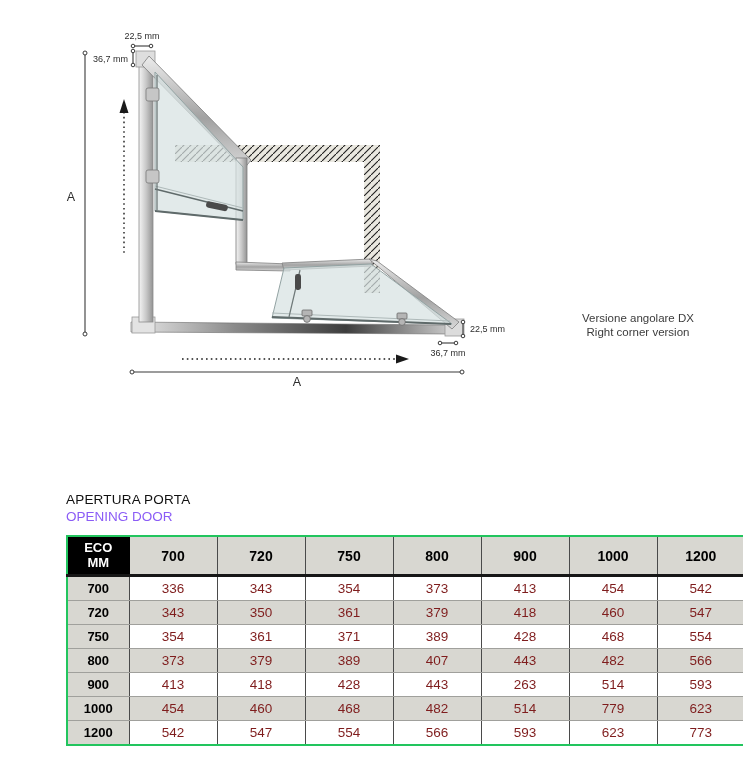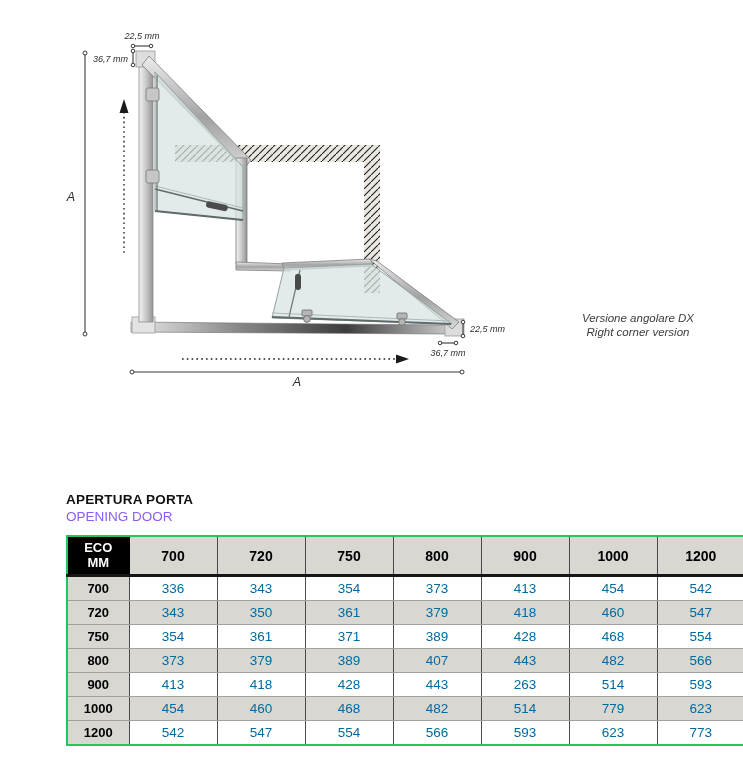--- a/index.html
+++ b/index.html
@@ -6,31 +6,31 @@
   body {
     width: 743px; height: 770px;
     background: #ffffff;
     font-family: "Liberation Sans", "DejaVu Sans", sans-serif;
     color: #1a1a1a;
     overflow: hidden;
   }
   .page { position: relative; width: 743px; height: 770px; }
 
   
-  .diagram-area { position: relative; width: 743px; height: 458px; font-style: italic; }
+  .diagram-area { position: relative; width: 743px; height: 458px; }
   svg text { font-family: "Liberation Sans", "DejaVu Sans", sans-serif; }
   .dim-text { font-size: 9px; fill: #2e2e2e; }
   .dim-letter { font-size: 12.5px; fill: #2e2e2e; }
   .caption-text { font-size: 11.5px; fill: #3c3c3c; }
 
   
   .table-section { margin-left: 66px; width: 614px; }
   .table-title {
     margin: 34px 0 0 0;
-    font-size: 13.5px; font-weight: bold; color: #111;
+    font-size: 13.5px; font-weight: normal; color: #111;
     letter-spacing: 0.2px;
   }
   .table-subtitle {
     margin: 2px 0 11px 0;
     font-size: 13.5px; color: #8b5cf6;
   }
   table.spec-table {
     border-collapse: collapse;
     table-layout: fixed;
     width: 680px;
@@ -58,21 +58,21 @@
     border-color: #000;
     border-bottom: 3px solid #161616;
   }
   .spec-table tbody th {
     background: #d8d7d1;
     font-size: 13px; font-weight: bold; color: #000;
     height: 23px;
   }
   .spec-table tbody td {
     background: #ffffff;
-    font-size: 13.5px; color: #0369a1;
+    font-size: 13.5px; color: #7f1d1d;
     height: 23px;
   }
   .spec-table tbody tr.alt td { background: #d8d7d1; }
 </style>
 </head>
 <body>
 
 <div class="page">
 
   <div class="diagram-area">

